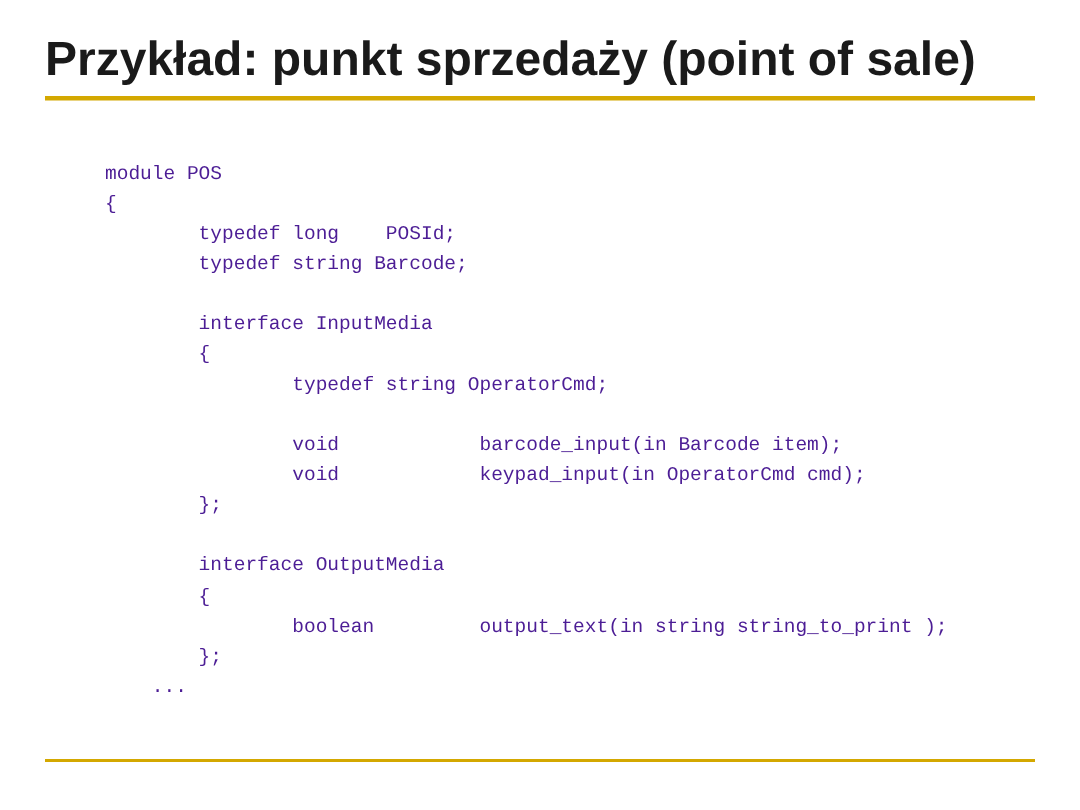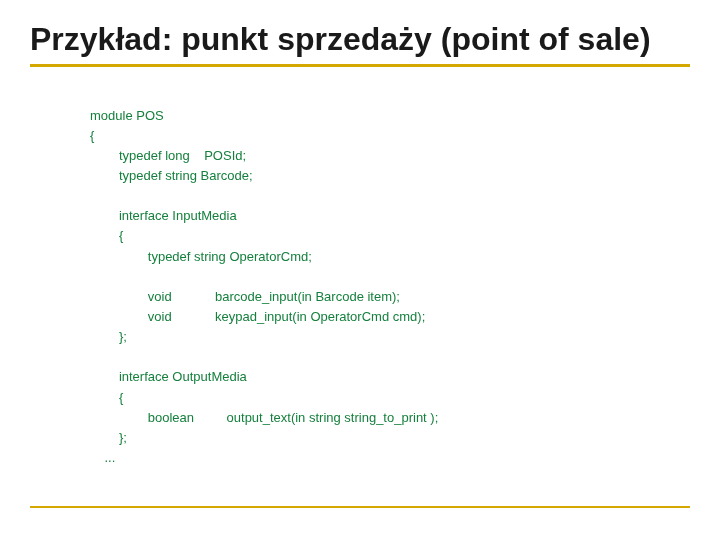--- a/index.html
+++ b/index.html
@@ -28,25 +28,25 @@
       font-size: 32px;
       font-weight: bold;
       color: #1a1a1a;
       margin-bottom: 18px;
       border-bottom: 3px solid #d4a800;
       padding-bottom: 6px;
       line-height: 1.2;
     }
 
     .code-block {
-      font-family: Liberation Sans, sans-serif;
+      font-family: Liberation Mono, monospace;
       font-size: 13px;
-      color: #15803d;
+      color: #4c1d95;
       line-height: 1.55;
-      margin-left: 60px;
+      margin-left: 40px;
       white-space: pre;
     }
 
     .footer {
       position: absolute;
       bottom: 18px;
       right: 30px;
       font-size: 11px;
       color: #888;
       text-decoration: line-through;

